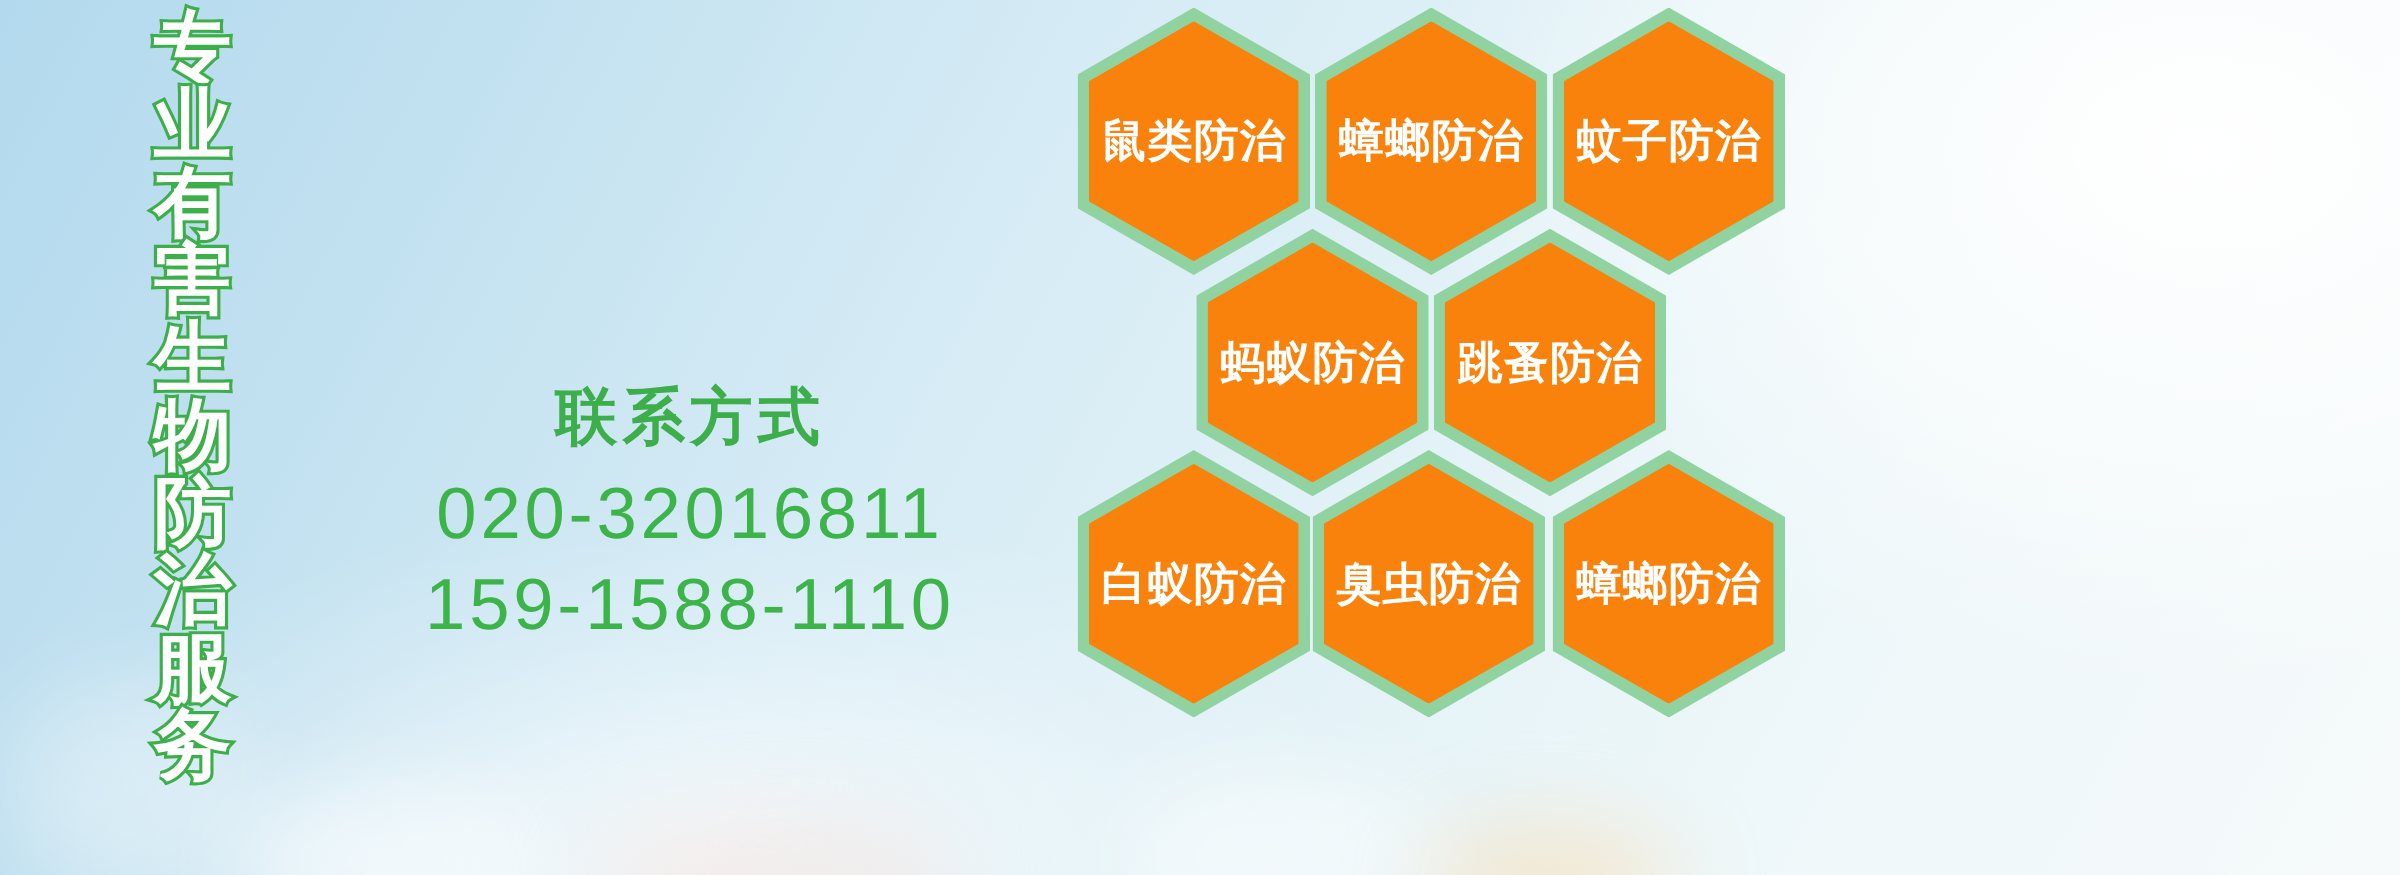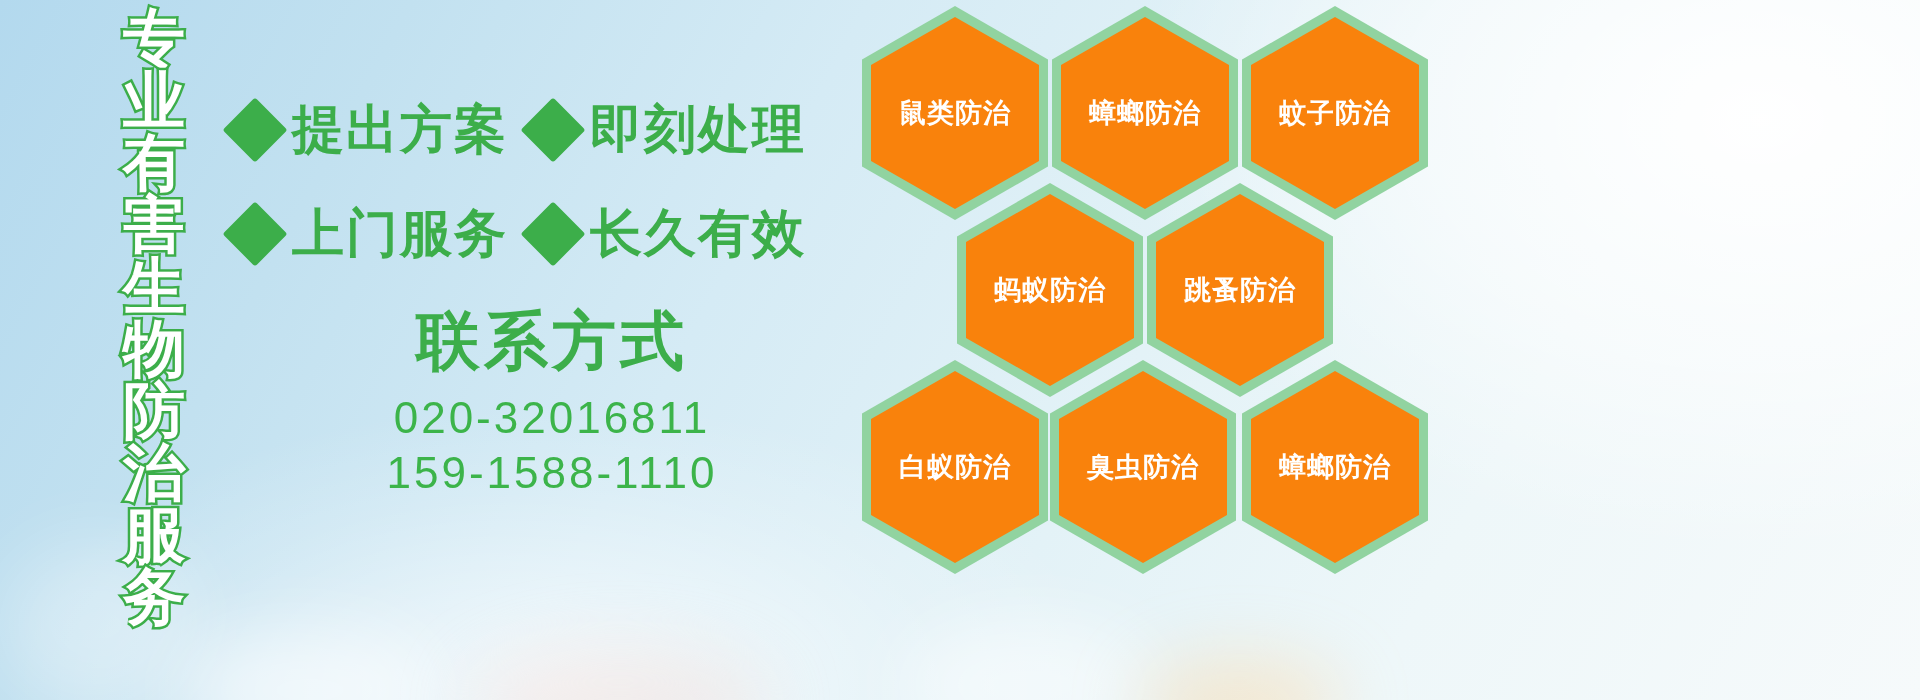--- a/index.html
+++ b/index.html
@@ -45,43 +45,43 @@
     width:46px;height:46px;background:#3cae4a;margin-right:14px;flex:0 0 auto;
     transform:rotate(45deg);border-radius:3px;
   }
   .feature-label{
     font-size:52px;font-weight:bold;color:#3cae4a;letter-spacing:2px;white-space:nowrap;
   }
 
   
   #contact{position:absolute;left:232px;top:306px;width:640px;text-align:center;}
   #contact-heading{
-    font-size:64px;font-weight:bold;color:#3cae4a;letter-spacing:4px;line-height:1.1;
+    font-size:50px;font-weight:bold;color:#3cae4a;letter-spacing:4px;line-height:1.1;
     margin:0 0 14px 0;
   }
   .phone{
-    font-size:44px;color:#3cb44a;letter-spacing:3px;line-height:1.25;white-space:nowrap;
+    font-size:58px;color:#3cb44a;letter-spacing:3px;line-height:1.25;white-space:nowrap;
   }
 
   
   #honeycomb{position:absolute;left:858px;top:0;width:600px;height:700px;}
   .hex{
     position:absolute;width:186px;height:214px;
     background:#91d3a0;
     clip-path:polygon(50% 0%,100% 25%,100% 75%,50% 100%,0% 75%,0% 25%);
     display:flex;align-items:center;justify-content:center;
   }
   .hex-inner{
     position:absolute;left:9px;top:11px;width:168px;height:192px;
     background:#f9820c;
     clip-path:polygon(50% 0%,100% 25%,100% 75%,50% 100%,0% 75%,0% 25%);
     display:flex;align-items:center;justify-content:center;
   }
   .hex-label{
-    position:relative;z-index:2;color:#ffffff;font-weight:bold;font-size:27px;
+    position:relative;z-index:2;color:#ffffff;font-weight:bold;font-size:36px;
     letter-spacing:1px;white-space:nowrap;text-align:center;
   }
 </style>
 </head>
 <body>
 
 <div id="banner">
 
   <div class="blob b1"></div>
   <div class="blob b2"></div>
@@ -95,42 +95,20 @@
     <div class="vchar">有</div>
     <div class="vchar">害</div>
     <div class="vchar">生</div>
     <div class="vchar">物</div>
     <div class="vchar">防</div>
     <div class="vchar">治</div>
     <div class="vchar">服</div>
     <div class="vchar">务</div>
   </div>
 
-  <div id="features">
-    <div class="feature-row">
-      <div class="feature-item">
-        <span class="diamond"></span>
-        <span class="feature-label">提出方案</span>
-      </div>
-      <div class="feature-item">
-        <span class="diamond"></span>
-        <span class="feature-label">即刻处理</span>
-      </div>
-    </div>
-    <div class="feature-row">
-      <div class="feature-item">
-        <span class="diamond"></span>
-        <span class="feature-label">上门服务</span>
-      </div>
-      <div class="feature-item">
-        <span class="diamond"></span>
-        <span class="feature-label">长久有效</span>
-      </div>
-    </div>
-  </div>
 
   <div id="contact">
     <div id="contact-heading">联系方式</div>
     <div class="phone">020-32016811</div>
     <div class="phone">159-1588-1110</div>
   </div>
 
   <div id="honeycomb">
     <div class="hex" style="left:4px;top:6px;">
       <div class="hex-inner">

